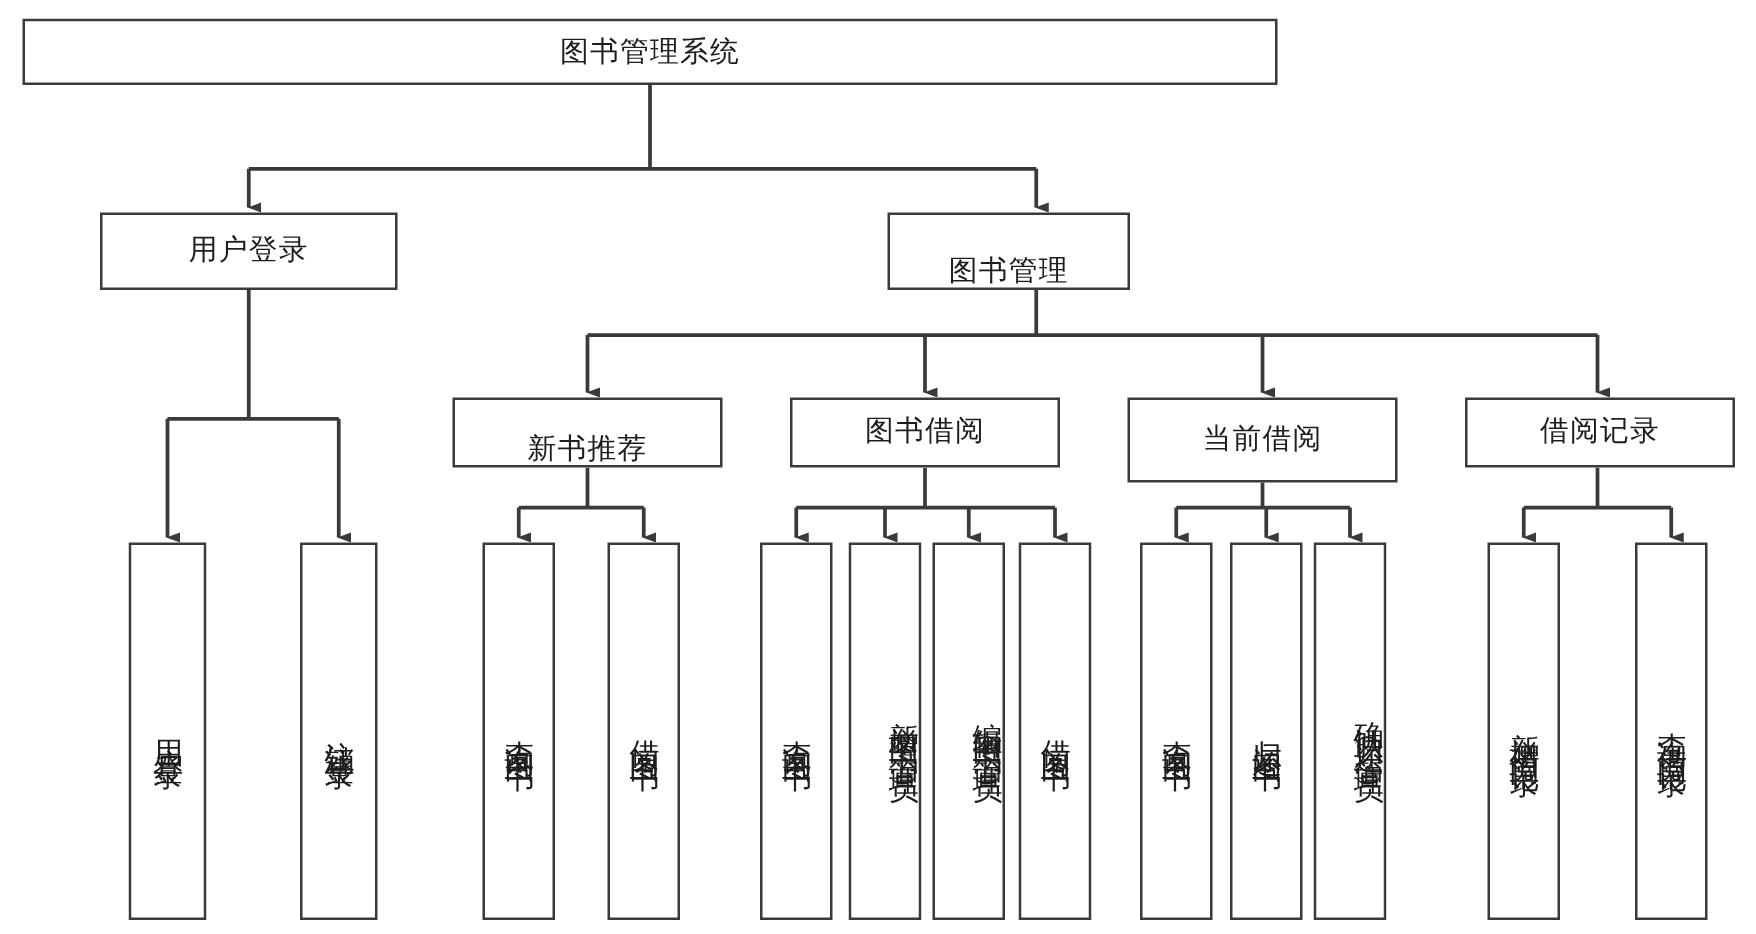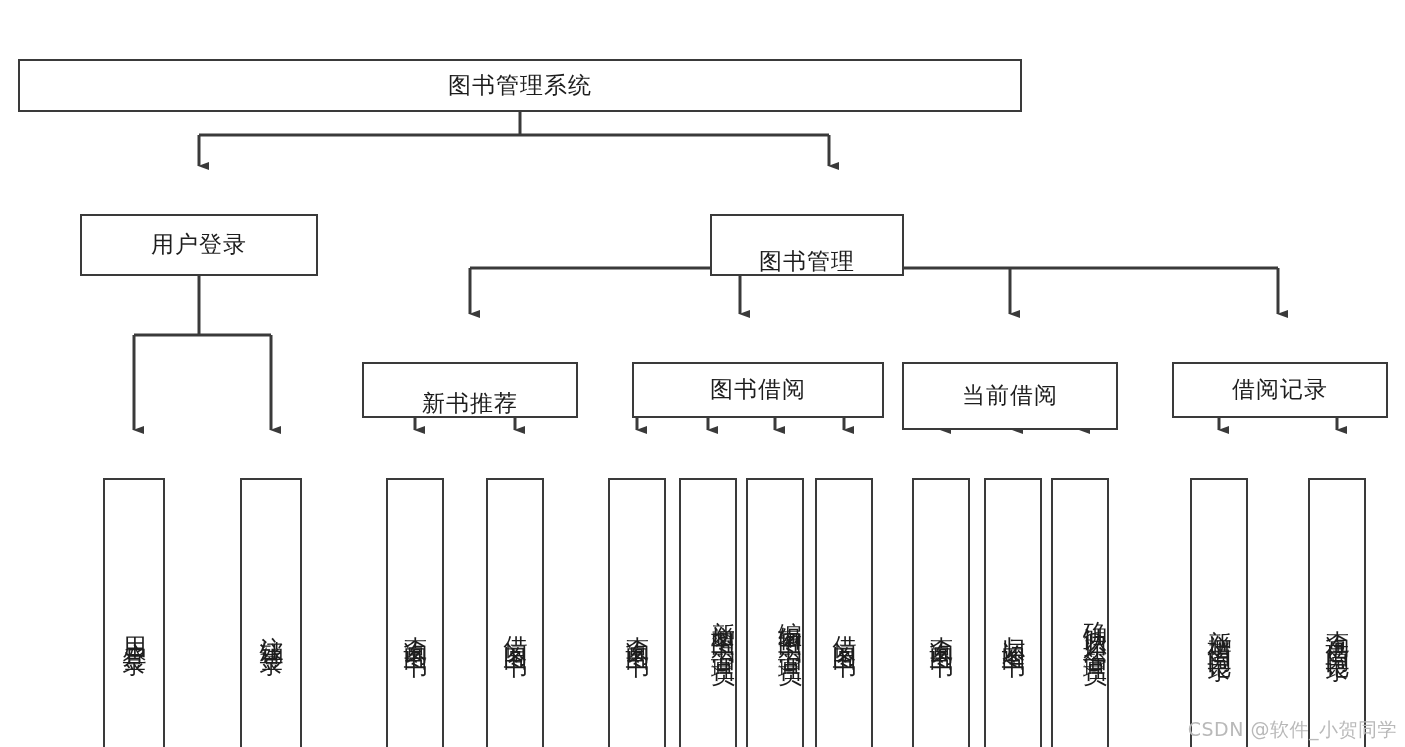--- a/index.html
+++ b/index.html
@@ -28,21 +28,20 @@
   }
   .node {
     position: absolute;
     box-sizing: border-box;
     background: #ffffff;
     border: 2.5px solid #3a3a3a;
     display: flex;
     align-items: center;
     justify-content: center;
     color: #1d1d1d;
-    margin-top: 44px;
   }
   .node-h {
     font-size: 23px;
     letter-spacing: 1px;
     line-height: 1.1;
     white-space: nowrap;
   }
   .node-root {
     font-size: 23px;
     letter-spacing: 1px;
@@ -152,21 +151,21 @@
   <div class="node node-h" style="left: 80px; top: 170px; width: 238px; height: 62px;">
     <span>用户登录</span>
   </div>
   <div class="node node-h" style="left: 710px; top: 170px; width: 194px; height: 62px; align-items: flex-end;">
     <span>图书管理</span>
   </div>
 
   <div class="node node-h" style="left: 362px; top: 318px; width: 216px; height: 56px; align-items: flex-end;">
     <span>新书推荐</span>
   </div>
-  <div class="node node-h" style="left: 632px; top: 318px; width: 252px; height: 56px;">
+  <div class="node node-h" style="left: 632px; top: 318px; width: 216px; height: 56px;">
     <span>图书借阅</span>
   </div>
   <div class="node node-h" style="left: 902px; top: 318px; width: 216px; height: 68px;">
     <span>当前借阅</span>
   </div>
   <div class="node node-h" style="left: 1172px; top: 318px; width: 216px; height: 56px; text-align: right;">
     <span>借阅记录</span>
   </div>
 
   <div class="node node-v leaf-mid" style="left: 103px; top: 434px; width: 62px; height: 302px;">
@@ -202,15 +201,14 @@
   <div class="node node-v leaf-tall" style="left: 1051px; top: 434px; width: 58px; height: 302px;">
     <span>确认归还（管理员）</span>
   </div>
   <div class="node node-v leaf-mid" style="left: 1190px; top: 434px; width: 58px; height: 302px;">
     <span>新增借阅记录</span>
   </div>
   <div class="node node-v leaf-mid" style="left: 1308px; top: 434px; width: 58px; height: 302px;">
     <span>查询借阅记录</span>
   </div>
 
-  <div id="watermark">CSDN @软件_小贺同学</div>
 
 </div>
 
 </body></html>

